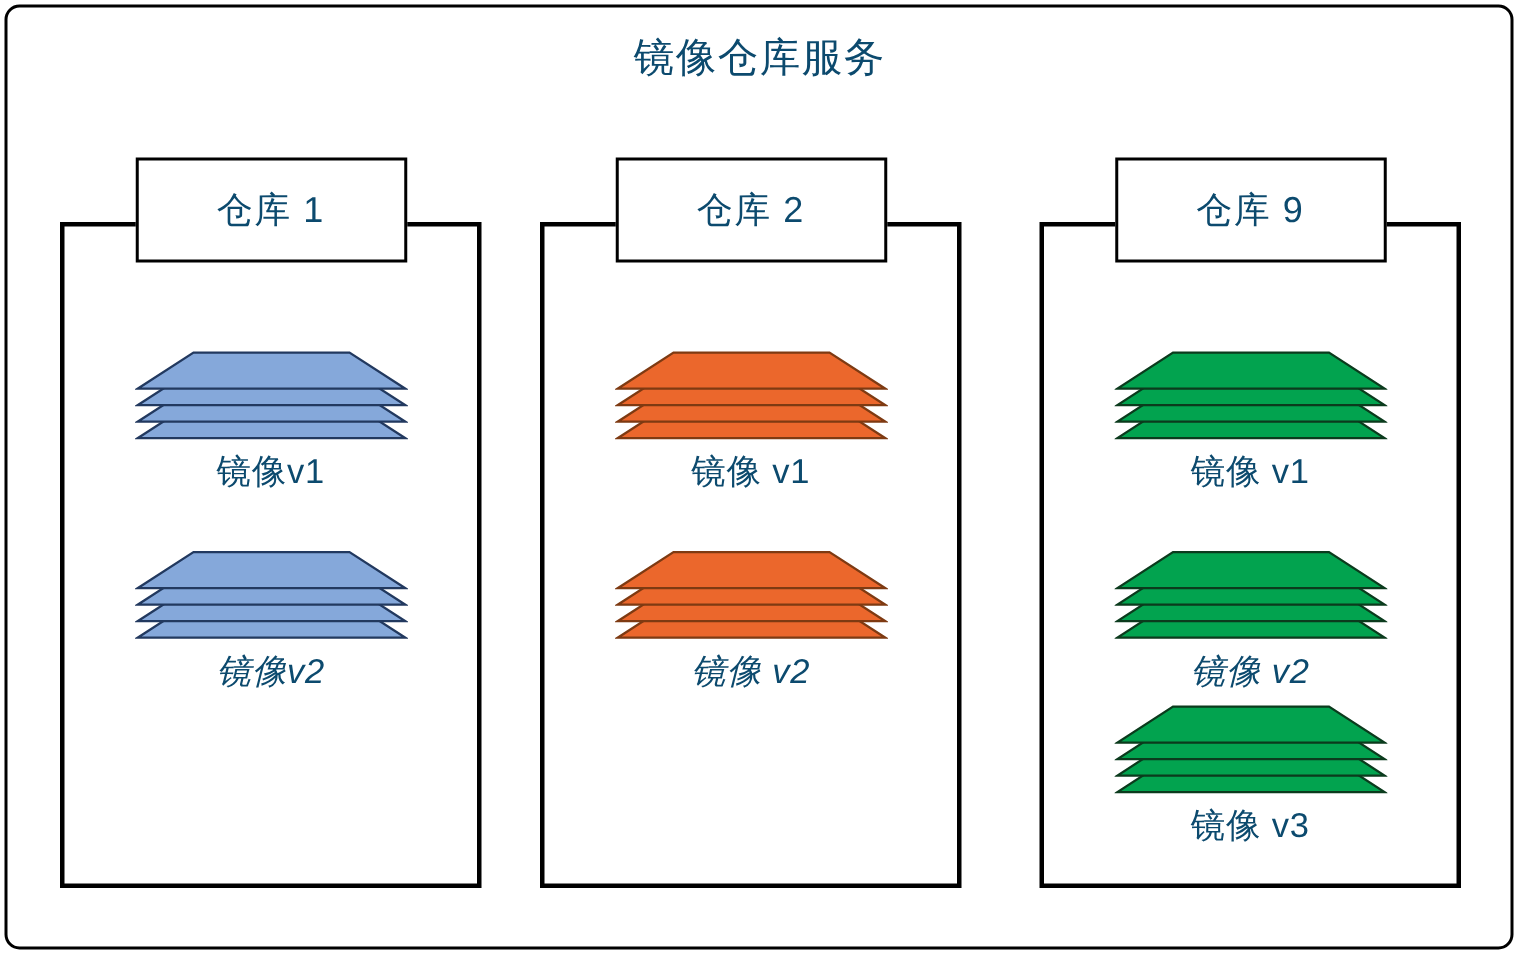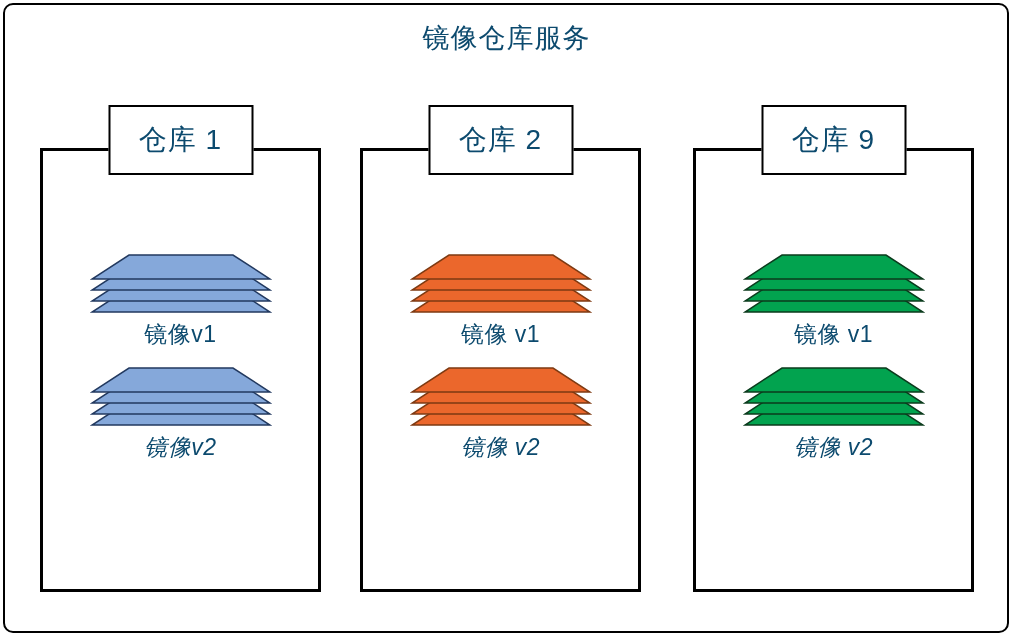--- a/index.html
+++ b/index.html
@@ -35,40 +35,40 @@
     box-sizing: border-box;
   }
   .repo-1 { left: 40px; }
   .repo-2 { left: 360px; padding-left: 20px; }
   .repo-3 { left: 693px; }
   .repo-label {
     position: absolute;
     top: -46px;
     left: 50%;
     transform: translateX(-50%);
-    width: 145px;
+    width: 181px;
     height: 70px;
     border: 2px solid #000000;
     background: #ffffff;
     box-sizing: border-box;
     display: flex;
     align-items: center;
     justify-content: center;
-    font-size: 28px;
+    font-size: 24px;
     letter-spacing: 1px;
     z-index: 2;
   }
   .stack {
     position: absolute;
     left: 50%;
     transform: translateX(-50%);
     width: 182px;
     text-align: center;
   }
-  .stack-pos-1 { top: 83px; margin-top: 20px; }
+  .stack-pos-1 { top: 83px; }
   .stack-pos-2 { top: 216px; font-style: italic; }
   .stack-pos-3 { top: 319px; }
   .stack svg { display: block; width: 182px; height: 60px; margin: 0 auto; }
   .plate { stroke-width: 1.5; }
   .stack-label {
     margin-top: 5px;
     font-size: 23px;
     white-space: pre;
     letter-spacing: 0.5px;
   }
@@ -146,14 +146,23 @@
     <div class="stack stack-pos-2">
       <svg viewBox="0 0 182 60">
         <polygon class="plate" points="39,34 143,34 180,58 2,58" fill="#02A34F" stroke="#0B3B1D"></polygon>
         <polygon class="plate" points="39,23 143,23 180,47 2,47" fill="#02A34F" stroke="#0B3B1D"></polygon>
         <polygon class="plate" points="39,12 143,12 180,36 2,36" fill="#02A34F" stroke="#0B3B1D"></polygon>
         <polygon class="plate" points="39,1 143,1 180,25 2,25" fill="#02A34F" stroke="#0B3B1D"></polygon>
       </svg>
       <div class="stack-label">镜像 v2</div>
     </div>
 
+    <div class="stack stack-pos-3">
+      <svg viewBox="0 0 182 60">
+        <polygon class="plate" points="39,34 143,34 180,58 2,58" fill="#02A34F" stroke="#0B3B1D"></polygon>
+        <polygon class="plate" points="39,23 143,23 180,47 2,47" fill="#02A34F" stroke="#0B3B1D"></polygon>
+        <polygon class="plate" points="39,12 143,12 180,36 2,36" fill="#02A34F" stroke="#0B3B1D"></polygon>
+        <polygon class="plate" points="39,1 143,1 180,25 2,25" fill="#02A34F" stroke="#0B3B1D"></polygon>
+      </svg>
+      <div class="stack-label">镜像 v3</div>
+    </div>
   </div>
 </div>
 
 </body></html>

